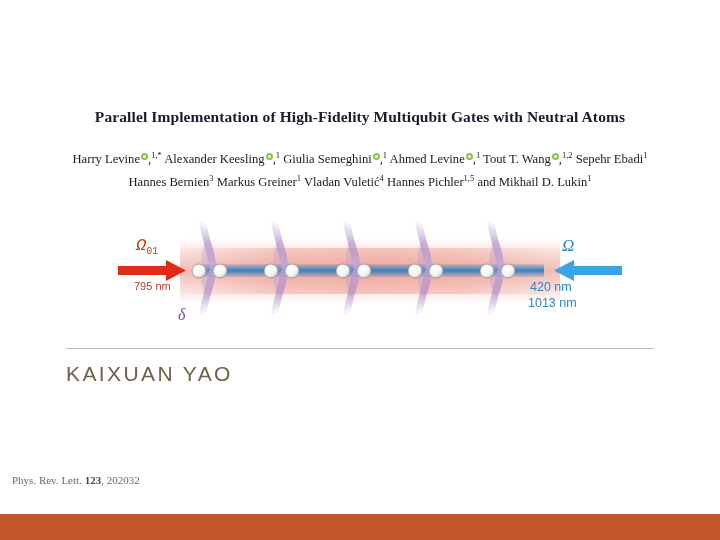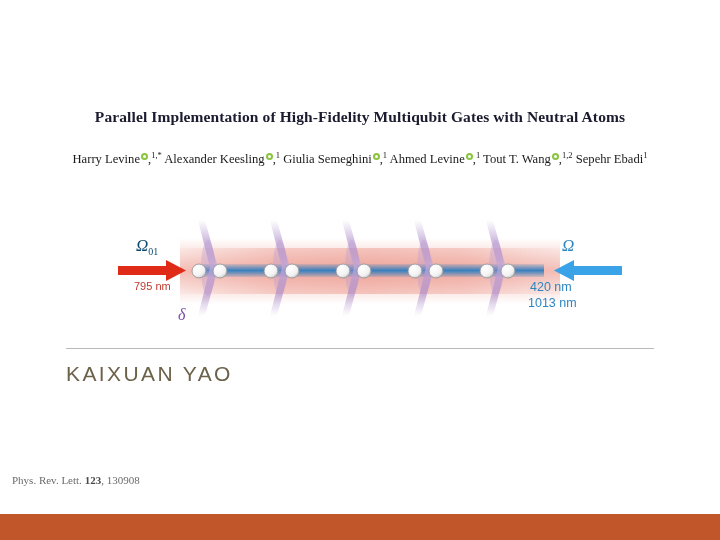--- a/index.html
+++ b/index.html
@@ -90,22 +90,23 @@
   .figure svg { display: block; }
 
   .fig-label {
     position: absolute;
     font-family: "Liberation Serif", serif;
     font-style: italic;
   }
   .lbl-omega01 {
     left: 36px;
     top: 18px;
-    color: #0c4a6e;
+    color: #c2410c;
     font-size: 17px;
+    font-family: Liberation Mono, monospace;
   }
   .lbl-omega01 sub { font-style: normal; font-size: 10px; }
   .lbl-795 {
     left: 34px;
     top: 62px;
     color: #c0392b;
     font-size: 11px;
     font-style: normal;
     font-family: "Liberation Sans", sans-serif;
     text-align: center;
@@ -200,20 +201,27 @@
   <div class="paper-title">Parallel Implementation of High-Fidelity Multiqubit Gates with Neutral Atoms</div>
 
   <div class="authors">
     <span class="line">
       <span>Harry Levine</span><span class="orcid"></span><span>,<sup>1,*</sup></span>
       <span>Alexander Keesling</span><span class="orcid"></span><span>,<sup>1</sup></span>
       <span>Giulia Semeghini</span><span class="orcid"></span><span>,<sup>1</sup></span>
       <span>Ahmed Levine</span><span class="orcid"></span><span>,<sup>1</sup></span>
       <span>Tout T. Wang</span><span class="orcid"></span><span>,<sup>1,2</sup></span>
       <span>Sepehr Ebadi</span><sup>1</sup>
+    </span>
+    <span class="line">
+      <span>Hannes Bernien</span><sup>3</sup>
+      <span>Markus Greiner</span><sup>1</sup>
+      <span>Vladan Vuletić</span><sup>4</sup>
+      <span>Hannes Pichler</span><sup>1,5</sup>
+      <span>and Mikhail D. Lukin</span><sup>1</sup>
     </span>
   </div>
 
   <div class="figure">
     <svg width="540" height="120" viewBox="0 0 540 120">
       <defs>
         <linearGradient id="redglow" x1="0" y1="0" x2="1" y2="0">
           <stop offset="0%" stop-color="#e05a46" stop-opacity="0.05"></stop>
           <stop offset="25%" stop-color="#e05a46" stop-opacity="0.45"></stop>
           <stop offset="50%" stop-color="#e05a46" stop-opacity="0.55"></stop>
@@ -304,16 +312,16 @@
     <div class="fig-label lbl-1013">1013 nm</div>
   </div>
 
   <div class="divider"></div>
 
   <div class="presenter">
     <div>KAIXUAN YAO</div>
   </div>
 
 
-  <div class="citation"><span>Phys. Rev. Lett.</span> <b>123</b><span>, 130908</span></div>
+  <div class="citation"><span>Phys. Rev. Lett.</span> <b>123</b><span>, 202032</span></div>
 
   <div class="bottom-bar"></div>
 </div>
 
 </body></html>

